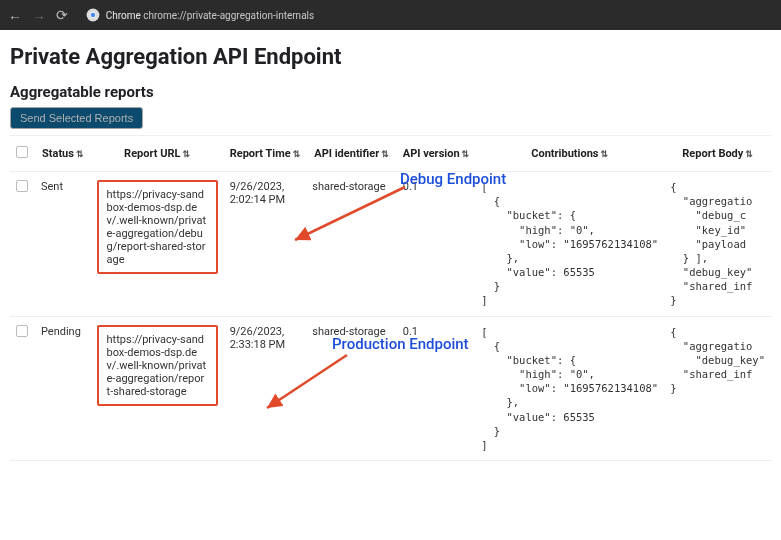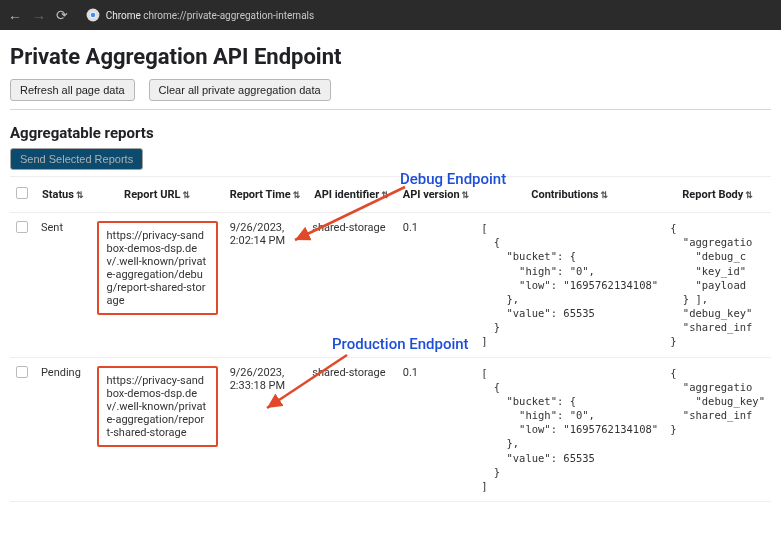--- a/index.html
+++ b/index.html
@@ -157,24 +157,20 @@
       <span class="url-host">Chrome</span>
       <span>chrome://private-aggregation-internals</span>
     </span>
   </div>
 </div>
 
 <div class="page">
 
   <h1>Private Aggregation API Endpoint</h1>
 
-  <div class="toolbar">
-    <button class="btn">Refresh all page data</button>
-    <button class="btn">Clear all private aggregation data</button>
-  </div>
 
   <h2>Aggregatable reports</h2>
 
   <button class="btn disabled">Send Selected Reports</button>
 
   <div class="table-wrap" style="margin-top:6px">
     <table>
       <colgroup>
         <col class="col-chk">
           <col class="col-status">

